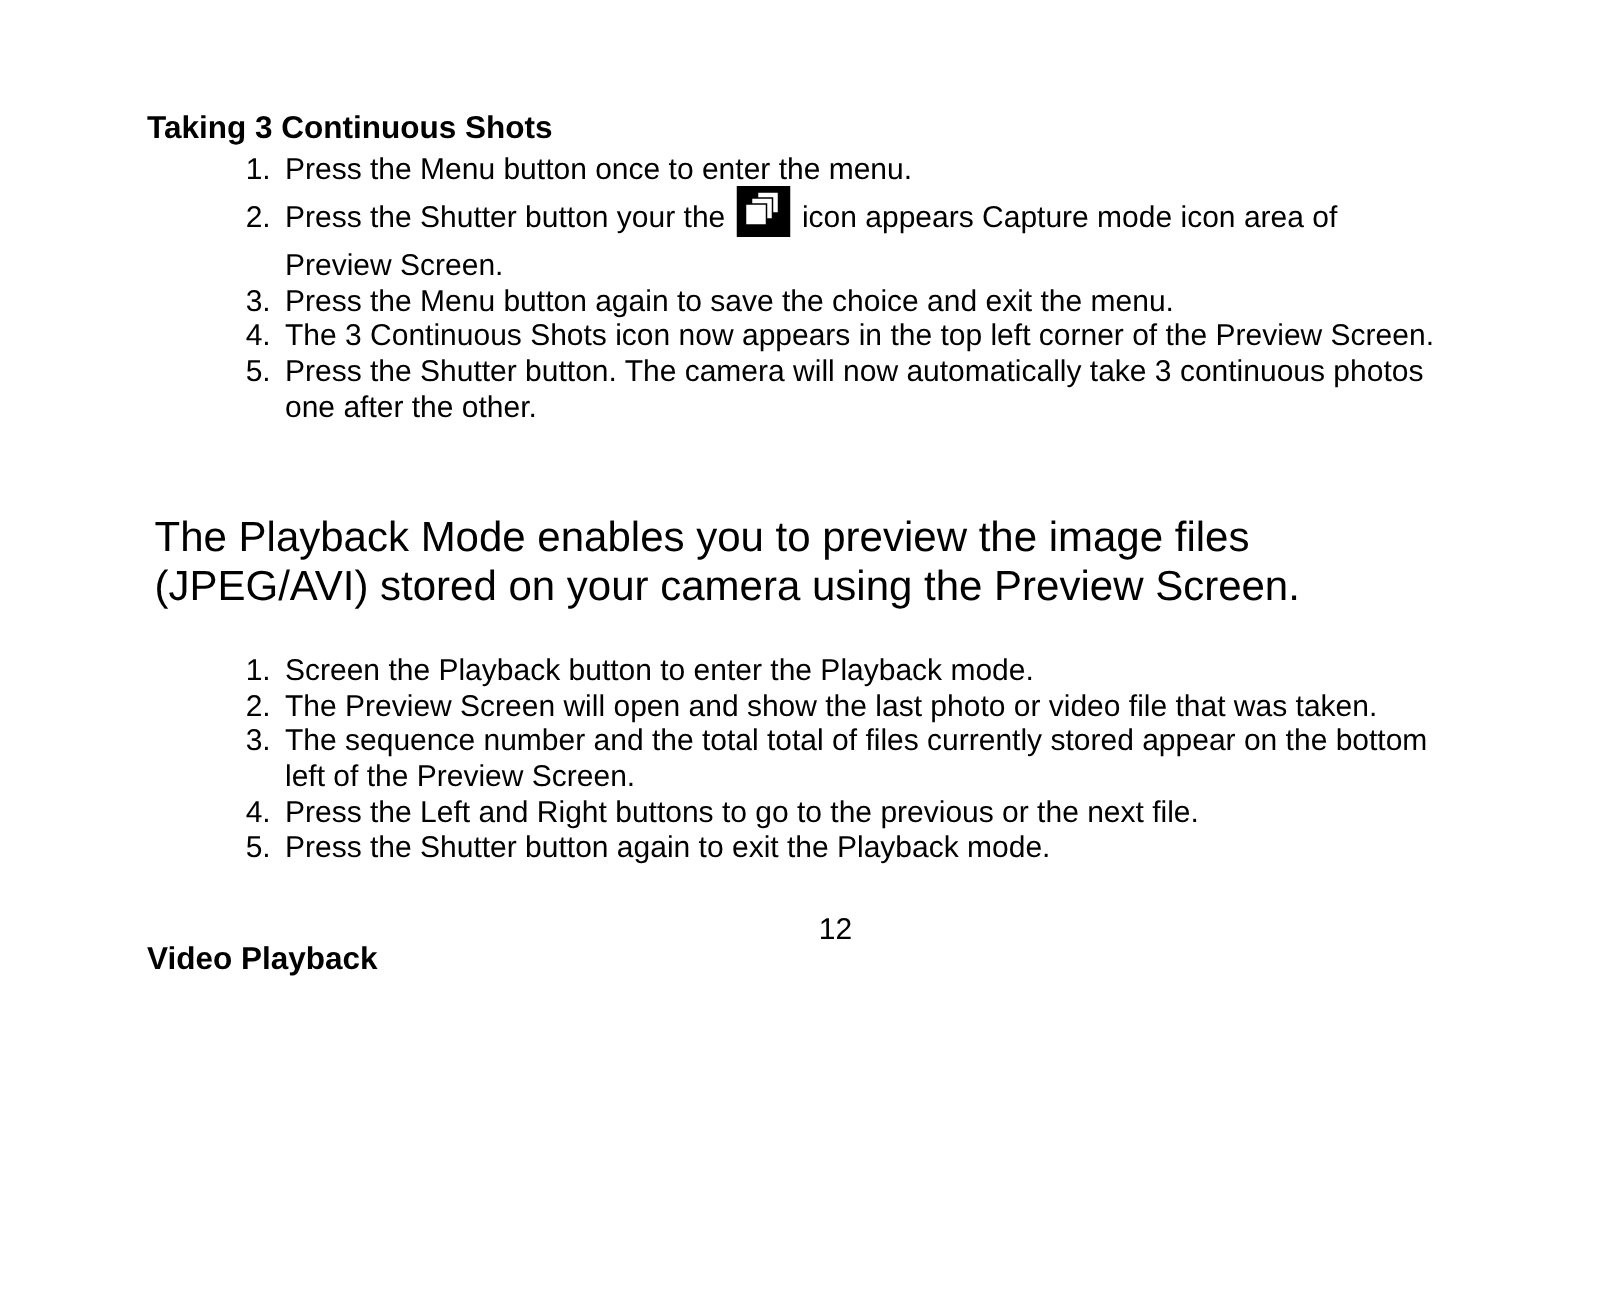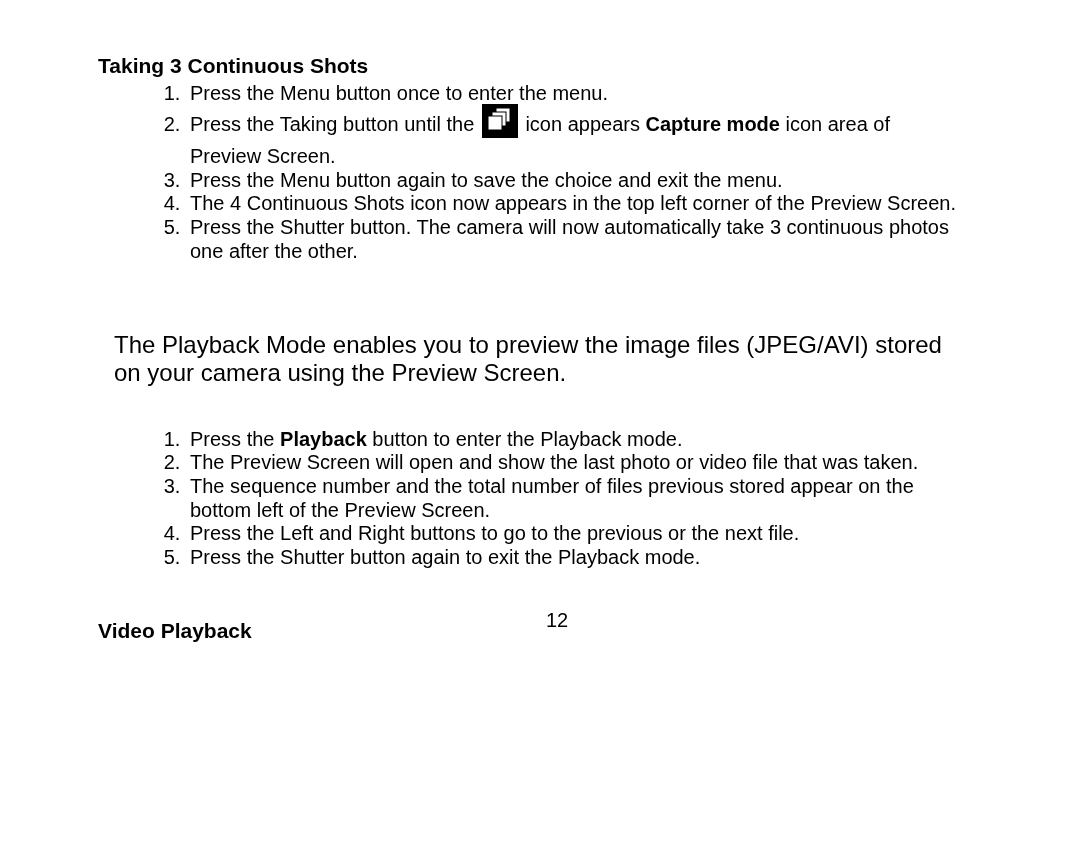--- a/index.html
+++ b/index.html
@@ -6,54 +6,54 @@
     margin: 0;
     padding: 0;
     font-family: Arial, Helvetica, sans-serif;
     background: #fff;
     color: #000;
   }
   .page {
     width: 1080px;
     height: 672px;
     box-sizing: border-box;
-    padding: 54px 98px 35px 98px;
+    padding: 74px 98px 35px 98px;
     position: relative;
   }
   h2.section-heading {
     font-size: 21px;
     font-weight: bold;
     margin: 0 0 2px 0;
   }
   ol {
     margin: 4px;
     padding-left: 84px;
   }
   ol li {
     font-size: 20px;
     line-height: 1.18;
     padding-right: 20px;
     padding-left: 4px;
   }
   .plain-para {
-    margin: 16px;
-    font-size: 24px;
+    margin: 5px;
+    font-size: 28px;
     line-height: 1.18;
   }
   .section-gap {
     height: 48px;
   }
   .section-gap-32 {
     height: 32px;
   }
   .lead-indent {
     padding-left: 0px;
   }
   .bold {
-    font-weight: bold;
+    font-weight: normal;
   }
   .inline-icon {
     display: inline-block;
     vertical-align: middle;
     margin: 0 2px;
     position: relative;
     top: -2px;
   }
   .page-number {
     position: absolute;
@@ -66,46 +66,46 @@
 </style>
 </head>
 <body>
 
 <div class="page">
 
   <h2 class="section-heading">Taking 3 Continuous Shots</h2>
   <ol>
     <li>Press the Menu button once to enter the menu.</li>
     <li>
-      <span>Press the Taking button until the </span>
+      <span>Press the Shutter button your the </span>
       <span class="inline-icon">
         <svg width="36" height="34" viewBox="0 0 36 34">
           <rect x="0" y="0" width="36" height="34" fill="#000"></rect>
           <rect x="14" y="4" width="14" height="14" fill="#fff" stroke="#000" stroke-width="1"></rect>
           <rect x="10" y="8" width="14" height="14" fill="#fff" stroke="#000" stroke-width="1"></rect>
           <rect x="6" y="12" width="14" height="14" fill="#fff" stroke="#000" stroke-width="1"></rect>
         </svg>
       </span>
       <span> icon appears </span><span class="bold">Capture mode</span><span> icon area of Preview Screen.</span>
     </li>
     <li>Press the Menu button again to save the choice and exit the menu.</li>
-    <li>The 4 Continuous Shots icon now appears in the top left corner of the Preview Screen.</li>
+    <li>The 3 Continuous Shots icon now appears in the top left corner of the Preview Screen.</li>
     <li>Press the Shutter button. The camera will now automatically take 3 continuous photos one after the other.</li>
   </ol>
 
   <div class="section-gap"></div>
 
   <p class="plain-para lead-indent">The Playback Mode enables you to preview the image files (JPEG/AVI) stored on your camera  using the Preview Screen.</p>
   <div style="height:20px"></div>
   <ol>
     <li>
-      <span>Press the </span><span class="bold">Playback</span><span> button to enter the Playback mode.</span>
+      <span>Screen the </span><span class="bold">Playback</span><span> button to enter the Playback mode.</span>
     </li>
     <li>The Preview Screen will open and show the last photo or video file that was taken.</li>
-    <li>The sequence number and the total number of files previous stored appear on the bottom left of the Preview Screen.</li>
+    <li>The sequence number and the total total of files currently stored appear on the bottom left of the Preview Screen.</li>
     <li>Press the Left and Right buttons to go to the previous or the next file.</li>
     <li>Press the Shutter button again to exit the Playback mode.</li>
   </ol>
 
   <div class="section-gap-32"></div>
   <div style="height:14px"></div>
 
   <h2 class="section-heading">Video Playback</h2>
   <div style="height:12px"></div>
 

